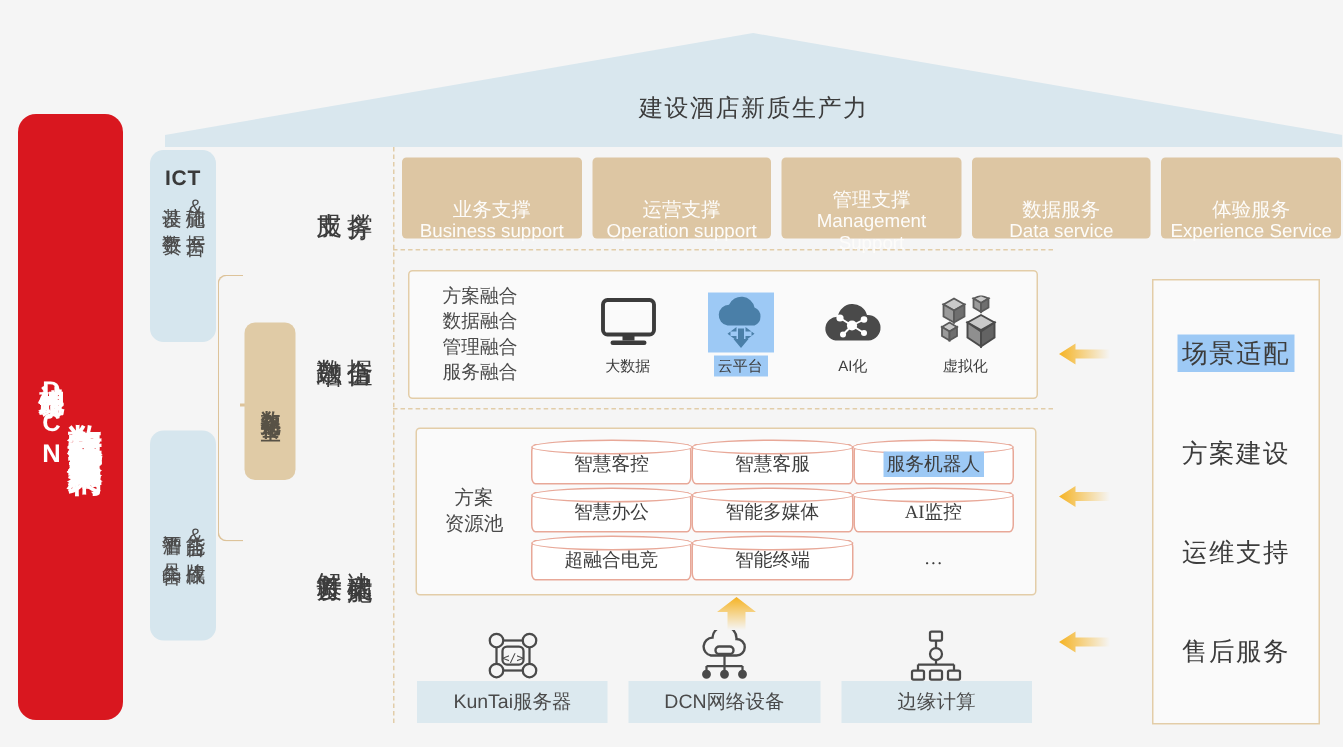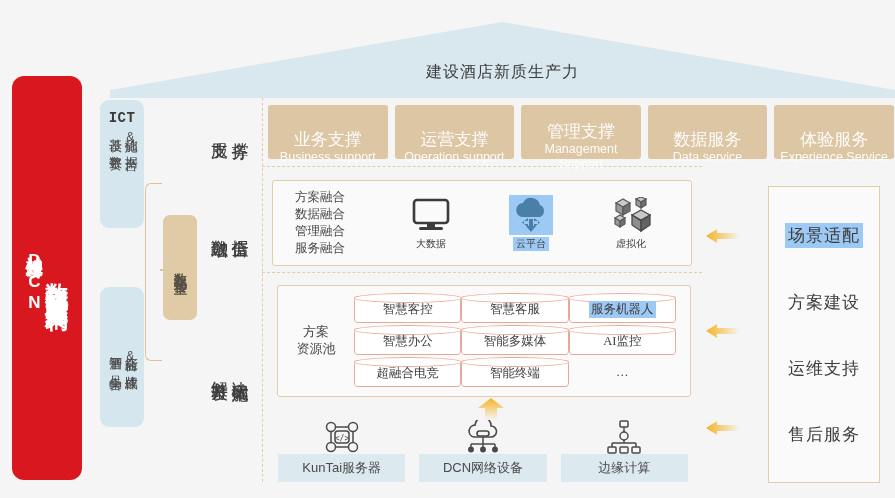--- a/index.html
+++ b/index.html
@@ -34,21 +34,21 @@
   .roof svg{display:block;}
   .roof-title{
     position:absolute;left:0;top:40px;width:785px;text-align:center;
     font-size:16px;color:#3c3c3c;letter-spacing:1px;
   }
 
   
   .sidebox{
     position:absolute;width:44px;background:#d6e6ee;border-radius:9px;
     display:flex;flex-direction:row-reverse;align-items:center;justify-content:center;
-    box-sizing:border-box;padding:6px 2px;gap:0px;font-family:Liberation Mono, monospace;
+    box-sizing:border-box;padding:6px 2px;gap:0px;
   }
   .sidebox .col{
     writing-mode:vertical-rl;text-orientation:upright;
     font-size:13px;color:#4c4c4c;line-height:1.22;letter-spacing:1px;white-space:nowrap;
   }
   .sidebox .ict-label{
     position:absolute;top:10px;left:0;width:100%;text-align:center;
     font-size:14px;font-weight:700;color:#3a3a3a;letter-spacing:.5px;
   }
   #box-ict{left:100px;top:100px;height:128px;padding-top:28px;align-items:flex-start;}
@@ -92,21 +92,21 @@
   
   .support-row{
     position:absolute;left:268px;top:105px;width:626px;height:54px;
     display:flex;gap:7px;
   }
   .support-card{
     background:#ddc6a3;border-radius:3px;flex:1;
     display:flex;flex-direction:column;align-items:center;justify-content:center;
     color:#fdfcfa;line-height:1.17;text-align:center;
   }
-  .support-card .cn{font-size:17px;margin-top:30px;}
+  .support-card .cn{font-size:13px;margin-top:30px;}
   .support-card .en{font-size:12.5px;}
 
   
   .fusion-panel{
     position:absolute;left:272px;top:180px;width:418px;height:84px;
     border:1.3px solid #e3cda8;border-radius:3px;background:#fafafa;
     display:flex;align-items:center;
   }
   .fusion-labels{
     width:108px;padding-left:22px;box-sizing:border-box;
@@ -271,20 +271,39 @@
         <div class="ficon hl">
           <div class="glyph">
             <svg width="40" height="36" viewBox="0 0 40 36">
               <path d="M11 20a7 7 0 0 1 1-13.9A9 9 0 0 1 29 8a6.5 6.5 0 0 1 0 12z" fill="#4a7fa8"></path>
               <path d="M13 24h4v-3l-6 4.5 6 4.5v-3h-4z" fill="#4a7fa8"></path>
               <path d="M27 24h-4v-3l6 4.5-6 4.5v-3h4z" fill="#4a7fa8"></path>
               <path d="M18 22h4v7h3l-5 6-5-6h3z" fill="#4a7fa8"></path>
             </svg>
           </div>
           <div class="cap">云平台</div>
+        </div>
+        <div class="ficon">
+          <div class="glyph">
+            <svg width="44" height="32" viewBox="0 0 44 32">
+              <path d="M10 28a8 8 0 0 1 1.5-15.9A10 10 0 0 1 31 11a7.5 7.5 0 0 1 1 17z" fill="#4a4a4a"></path>
+              <circle cx="21" cy="18" r="3.4" fill="#fff"></circle>
+              <circle cx="13" cy="13" r="2.4" fill="#fff"></circle>
+              <circle cx="29" cy="14" r="2.2" fill="#fff"></circle>
+              <circle cx="15" cy="24" r="2" fill="#fff"></circle>
+              <circle cx="29" cy="23" r="2" fill="#fff"></circle>
+              <g stroke="#fff" stroke-width="1.3">
+                <line x1="21" y1="18" x2="13" y2="13"></line>
+                <line x1="21" y1="18" x2="29" y2="14"></line>
+                <line x1="21" y1="18" x2="15" y2="24"></line>
+                <line x1="21" y1="18" x2="29" y2="23"></line>
+              </g>
+            </svg>
+          </div>
+          <div class="cap">AI化</div>
         </div>
         <div class="ficon">
           <div class="glyph">
             <svg width="42" height="36" viewBox="0 0 42 36">
               <g fill="#c9c9c9" stroke="#5a5a5a" stroke-width="1.2">
                 <path d="M6 6l7-4 7 4-7 4z"></path>
                 <path d="M6 6v8l7 4v-8z" fill="#9a9a9a"></path>
                 <path d="M20 6v8l-7 4v-8z" fill="#6f6f6f"></path>
               </g>
               <g fill="#c9c9c9" stroke="#5a5a5a" stroke-width="1.2">

